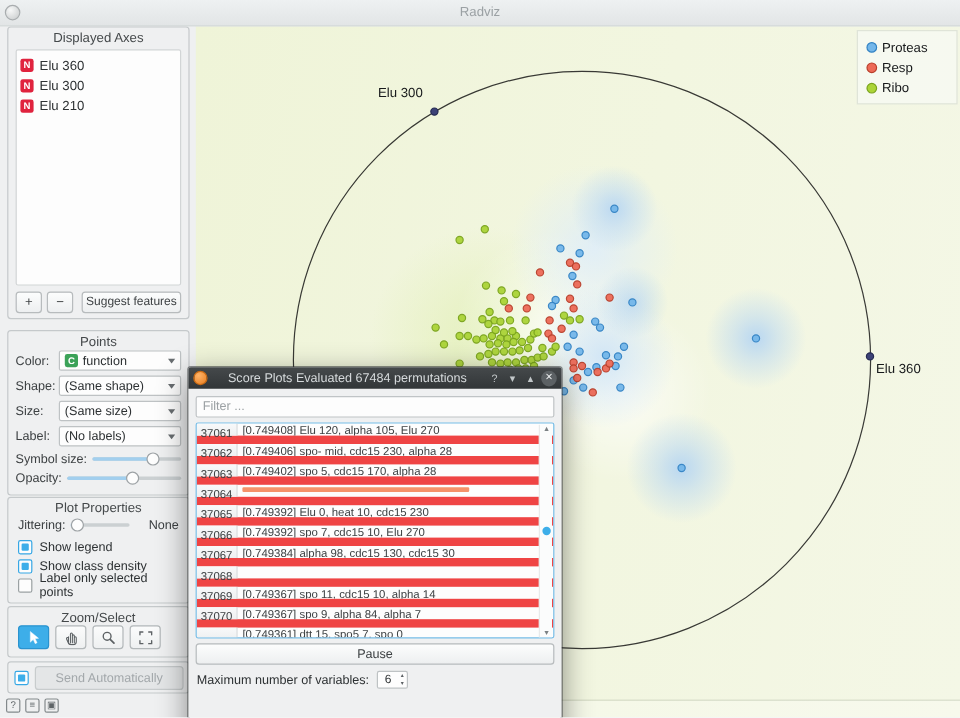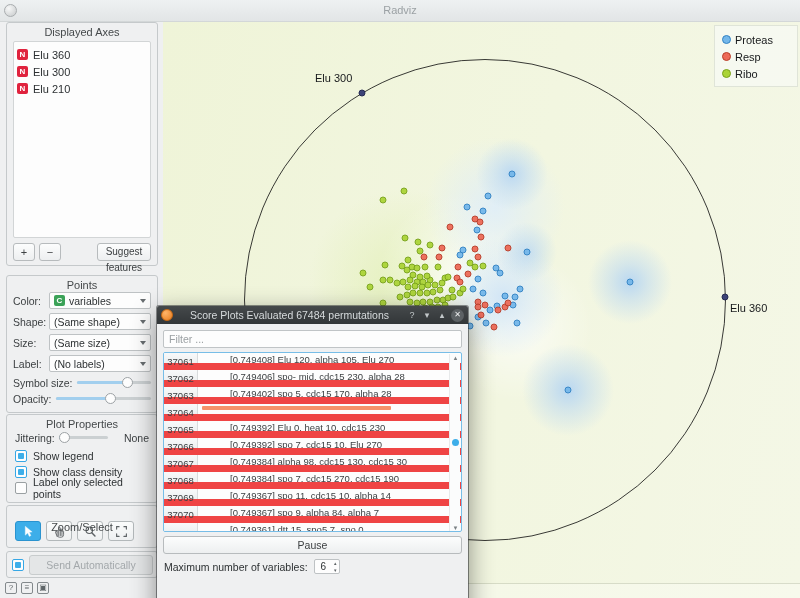--- a/index.html
+++ b/index.html
@@ -24,21 +24,21 @@
   .axis-item { display:flex; align-items:center; gap:5px; height:17px; font-size:11px; color:#2d3133; }
   .vicon { width:11px; height:11px; border-radius:2px; color:#fff; font-size:8px; font-weight:bold;
     text-align:center; line-height:11px; flex:0 0 11px; }
   .vicon-num { background:#e0233e; }
   .vicon-cat { background:#3ba258; }
   .btn { border:1px solid #b7bbbd; border-radius:3px; background:linear-gradient(#fcfdfd,#edEFF0); 
     background:linear-gradient(#fcfdfd,#edeff0); font-size:11px; color:#3d4143; text-align:center; }
   .axes-btn { position:absolute; bottom:4px; height:18px; line-height:16px; }
   .axes-add { left:6px; width:22px; }
   .axes-rem { left:32px; width:22px; }
-  .axes-suggest { right:6px; width:54px; font-size:10px; }
+  .axes-suggest { right:6px; width:83px; font-size:10px; }
 
   .gb-points { top:253px; height:138px; padding:16px 6px 0; }
   .prow { display:flex; align-items:center; height:17px; margin-bottom:4px; }
   .prow .plabel { width:36px; font-size:10.5px; color:#3d4143; }
   .combo { flex:1; position:relative; height:17px; background:#fdfdfd; border:1px solid #bec2c4;
     border-radius:2px; font-size:10.5px; color:#2d3133; display:flex; align-items:center; padding:0 13px 0 4px; }
   .combo .chev { position:absolute; right:4px; top:6px; width:0; height:0;
     border-left:3.5px solid transparent; border-right:3.5px solid transparent; border-top:4px solid #686d70; }
   .combo .vicon { margin-right:4px; }
   .srow { display:flex; align-items:center; height:13px; margin-bottom:3px; }
@@ -117,21 +117,21 @@
   .dlg-body { position:relative; height:260px; }
   .dlg-filter { position:absolute; left:6px; top:6px; width:299px; height:18px; background:#fdfdfd;
     border:1px solid #c0c4c6; border-radius:2px; font-size:10.5px; color:#9ba0a3; line-height:16px; padding:0 5px; }
   .dlg-list { position:absolute; left:6px; top:28px; width:299px; height:180px; background:#fdfdfd;
     border:1px solid #77bde7; border-radius:2px; overflow:hidden; }
   .lrow { display:flex; height:17px; border-bottom:7px solid #ef4444; }
   .lrow.partial { height:9px; border-bottom:none; }
   .lnum { width:34px; flex:0 0 34px; background:linear-gradient(#f8f9fa,#eef0f1); border-right:1px solid #d8dbdc;
     font-size:9.5px; color:#3d4143; text-align:center; line-height:17px; }
   .lcontent { flex:1; padding:1px 4px 0; overflow:hidden; }
-  .ltext { font-size:9.5px; color:#3d4143; line-height:11px; white-space:nowrap; overflow:hidden;margin-left:28px; }
+  .ltext { font-size:9.5px; color:#3d4143; line-height:11px; white-space:nowrap; overflow:hidden; }
   .lbar { height:4px; background:#f5926a; border-radius:1px; margin-top:1px; }
   .lscroll { position:absolute; right:1px; top:1px; width:11px; height:178px; background:#fbfcfc; border-left:1px solid #e8eaeb; }
   .lscroll .arr { position:absolute; left:0; width:11px; text-align:center; font-size:6px; color:#7b8184; }
   .arr-up { top:1px; } .arr-dn { bottom:1px; }
   .lhandle { position:absolute; left:2px; top:48%; width:7px; height:7px; border-radius:50%; background:#3daee9; }
   .dlg-pause { position:absolute; left:6px; top:212px; width:299px; height:18px; line-height:16px; font-size:10.5px; }
   .dlg-maxvars { position:absolute; left:7px; top:235px; height:15px; display:flex; align-items:center; gap:6px; }
   .mv-label { font-size:10.5px; color:#2d3133; }
   .spin { position:relative; width:26px; height:15px; background:#fdfdfd; border:1px solid #bec2c4; border-radius:2px;
     font-size:10px; color:#2d3133; line-height:13px; padding-left:6px; }
@@ -311,21 +311,21 @@
       <div class="btn axes-btn axes-suggest">Suggest features</div>
     </div>
 
     <div class="gbox gb-points">
       <div class="gb-title" style="position:absolute;top:0;left:0;right:0;">Points</div>
       <div>
           <div class="prow">
             <span class="plabel">Color:</span>
             <span class="combo">
               <span class="vicon vicon-cat">C</span>
-              <span>variables</span>
+              <span>function</span>
               <span class="chev"></span>
             </span>
           </div>
           <div class="prow">
             <span class="plabel">Shape:</span>
             <span class="combo">
               <span>(Same shape)</span>
               <span class="chev"></span>
             </span>
           </div>
@@ -383,21 +383,21 @@
             <span class="cblabel">Show class density</span>
           </div>
           <div class="cbrow">
             <span class="cb"></span>
             <span class="cblabel">Label only selected points</span>
           </div>
         </div>
     </div>
 
     <div class="gbox gb-zoom">
-      <div class="gb-title" style="position:absolute;top:0;left:0;right:0;margin-top:12px;">Zoom/Select</div>
+      <div class="gb-title" style="position:absolute;top:0;left:0;right:0;">Zoom/Select</div>
       <div class="toolrow">
           <div class="tool active">
             <svg width="13" height="13" viewBox="0 0 16 16">
               <path d="M4 1.5 L4 12.5 L7 9.8 L9 14 L11 13 L9 9 L12.5 8.5 Z" fill="#fff" stroke="#e8f4fc" stroke-width="0.5"></path>
             </svg>
           </div>
           <div class="tool">
             <svg width="13" height="13" viewBox="0 0 16 16">
               <path d="M5 14 V7 M7 13 V4 a1 1 0 0 1 2 0 V13 M9 6 a1 1 0 0 1 2 0 V13 M11 8 a1 1 0 0 1 2 0 V12 a3 3 0 0 1 -3 3 H8 a4 4 0 0 1 -3.5 -2.5 L3 9 a1 1 0 0 1 2 -0.5" fill="none" stroke="#5d6265" stroke-width="1.1" stroke-linecap="round"></path>
             </svg>
@@ -484,24 +484,20 @@
             </div>
             <div class="lrow">
               <div class="lnum">37067</div>
               <div class="lcontent">
                 <div class="ltext">[0.749384] alpha 98, cdc15 130, cdc15 30</div>
                 <div class="lbar" style="width: 74%;"></div>
               </div>
             </div>
             <div class="lrow">
               <div class="lnum">37068</div>
-              <div class="lcontent">
-                <div class="ltext">[0.749384] spo 7, cdc15 270, cdc15 190</div>
-                <div class="lbar" style="width: 74%;"></div>
-              </div>
             </div>
             <div class="lrow">
               <div class="lnum">37069</div>
               <div class="lcontent">
                 <div class="ltext">[0.749367] spo 11, cdc15 10, alpha 14</div>
                 <div class="lbar" style="width: 74%;"></div>
               </div>
             </div>
             <div class="lrow">
               <div class="lnum">37070</div>

